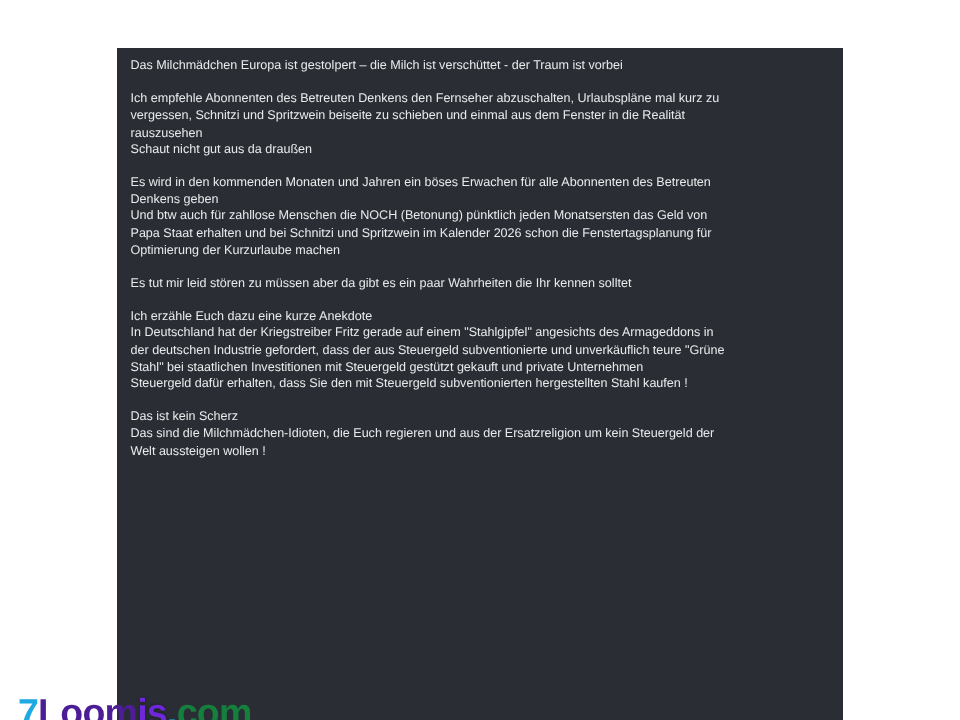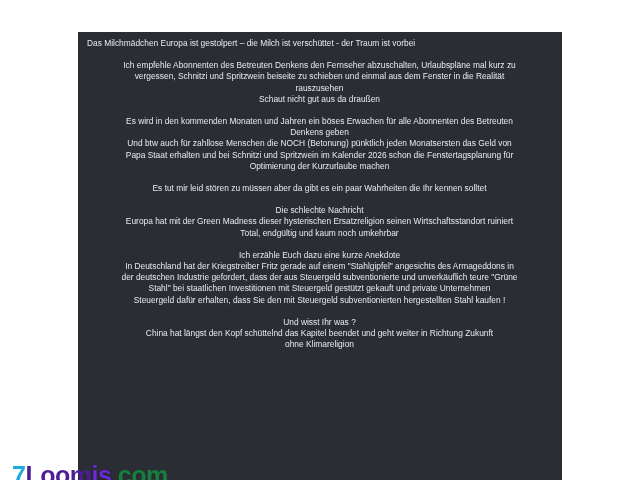--- a/index.html
+++ b/index.html
@@ -37,21 +37,20 @@
     line-height: 11.2px;
     overflow: hidden;
   }
   #text-panel p {
     margin: 0 0 0 0;
     white-space: pre-wrap;
     word-wrap: break-word;
   }
   #text-panel p.gap {
     margin-top: 11px;
-    text-align: center;
   }
   
   #watermark {
     position: absolute;
     left: 12px;
     bottom: 22px;
     font-size: 25px;
     font-weight: bold;
     font-family: "Liberation Sans", sans-serif;
     letter-spacing: -0.5px;
@@ -75,30 +74,27 @@
     <p class="gap">Ich empfehle Abonnenten des Betreuten Denkens den Fernseher abzuschalten, Urlaubspläne mal kurz zu
 vergessen, Schnitzi und Spritzwein beiseite zu schieben und einmal aus dem Fenster in die Realität
 rauszusehen
 Schaut nicht gut aus da draußen</p>
     <p class="gap">Es wird in den kommenden Monaten und Jahren ein böses Erwachen für alle Abonnenten des Betreuten
 Denkens geben
 Und btw auch für zahllose Menschen die NOCH (Betonung) pünktlich jeden Monatsersten das Geld von
 Papa Staat erhalten und bei Schnitzi und Spritzwein im Kalender 2026 schon die Fenstertagsplanung für
 Optimierung der Kurzurlaube machen</p>
     <p class="gap">Es tut mir leid stören zu müssen aber da gibt es ein paar Wahrheiten die Ihr kennen solltet</p>
-    <p class="gap">Die schlechte Nachricht
-Europa hat mit der Green Madness dieser hysterischen Ersatzreligion seinen Wirtschaftsstandort ruiniert
-Total, endgültig und kaum noch umkehrbar</p>
     <p class="gap">Ich erzähle Euch dazu eine kurze Anekdote
 In Deutschland hat der Kriegstreiber Fritz gerade auf einem "Stahlgipfel" angesichts des Armageddons in
 der deutschen Industrie gefordert, dass der aus Steuergeld subventionierte und unverkäuflich teure "Grüne
 Stahl" bei staatlichen Investitionen mit Steuergeld gestützt gekauft und private Unternehmen
 Steuergeld dafür erhalten, dass Sie den mit Steuergeld subventionierten hergestellten Stahl kaufen !</p>
-    <p class="gap">Und wisst Ihr was ?
-China hat längst den Kopf schüttelnd das Kapitel beendet und geht weiter in Richtung Zukunft
-ohne Klimareligion</p>
+    <p class="gap">Das ist kein Scherz
+Das sind die Milchmädchen-Idioten, die Euch regieren und aus der Ersatzreligion um kein Steuergeld der
+Welt aussteigen wollen !</p>
   </div>
 
   <div id="watermark">
     <span class="wm-7">7</span><span class="wm-loom">Loom</span><span class="wm-is">is</span><span class="wm-dot">.</span><span class="wm-com">com</span>
   </div>
 
 </div>
 
 </body></html>

